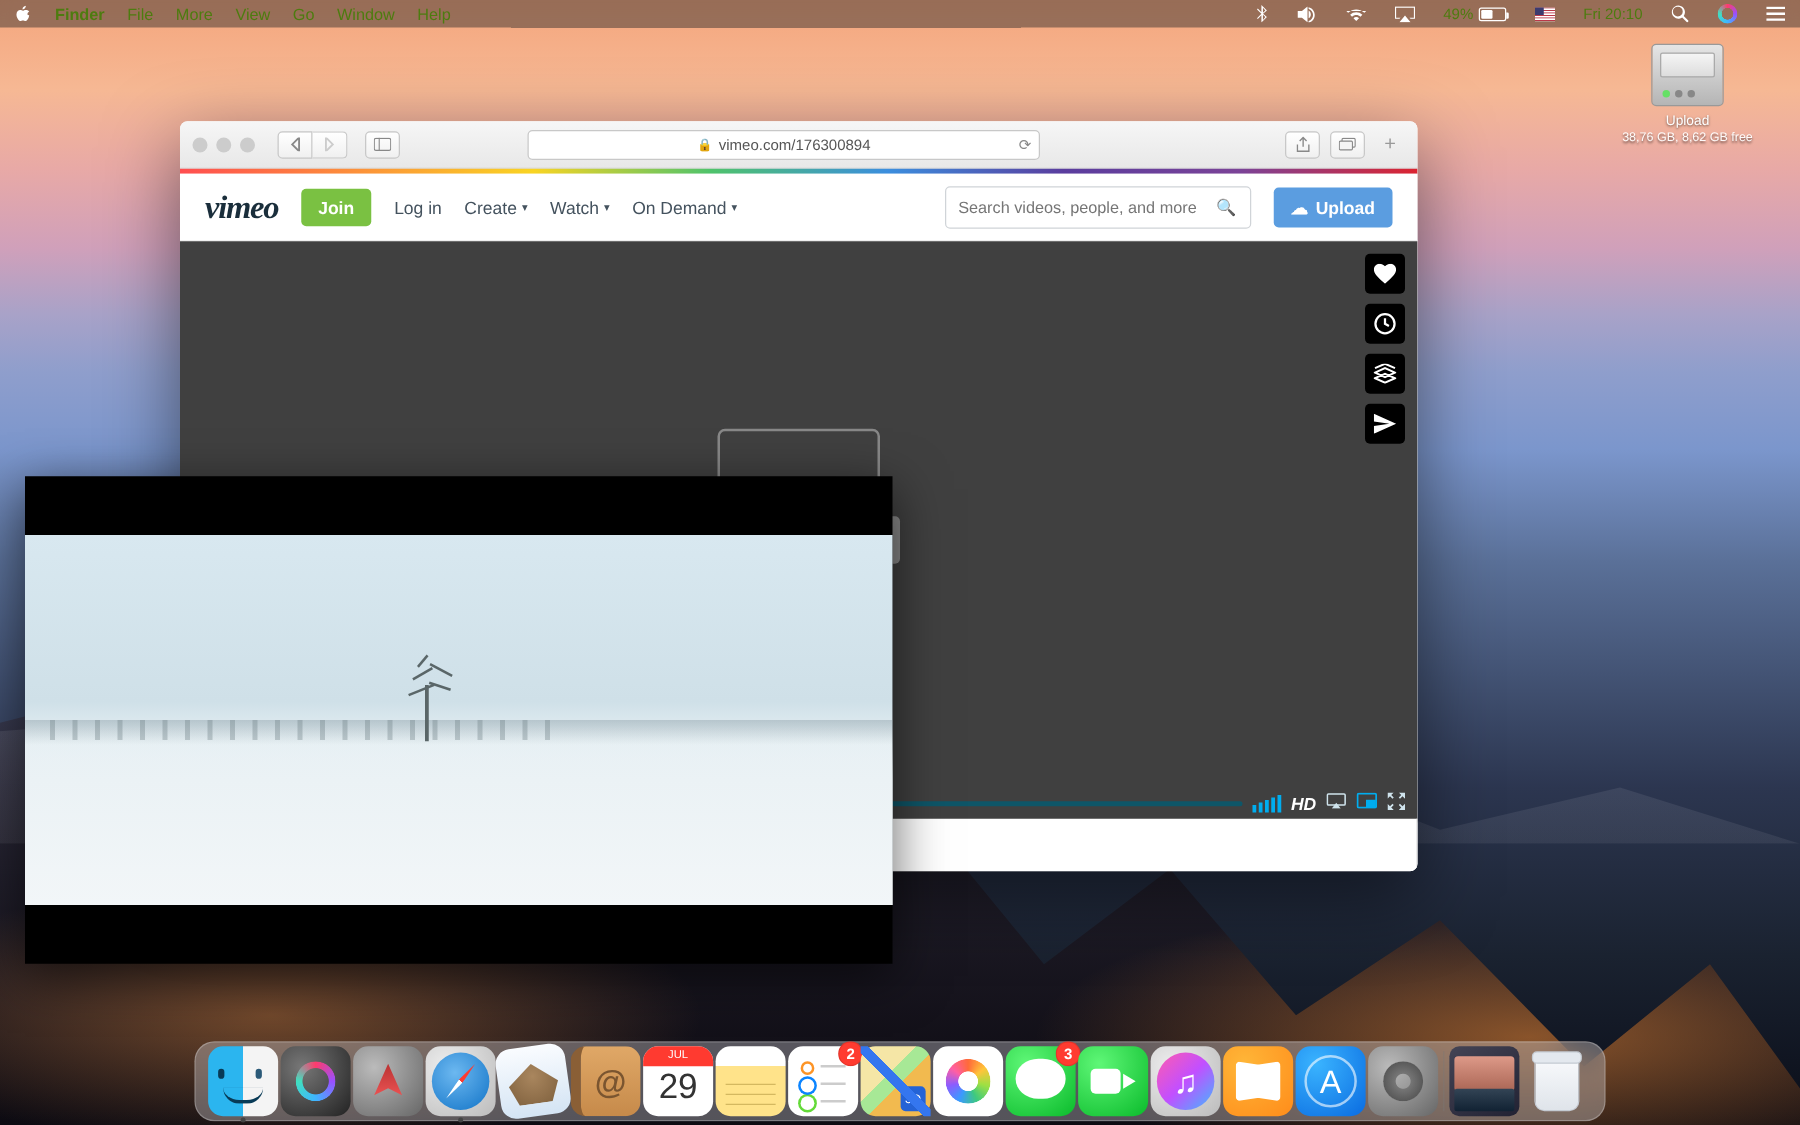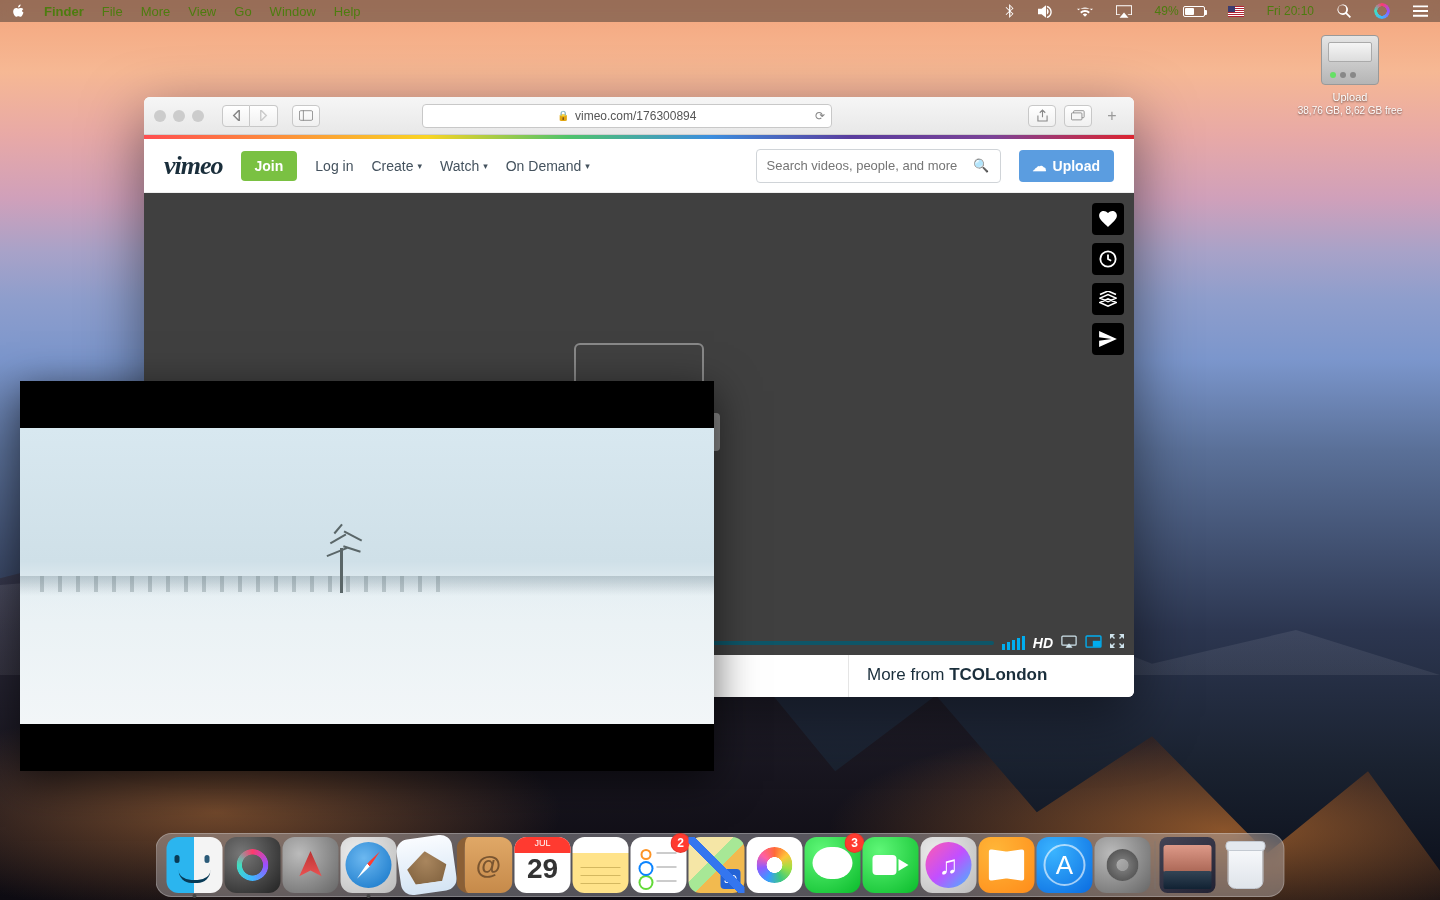--- a/index.html
+++ b/index.html
@@ -140,21 +140,21 @@
   .di-safari{background:radial-gradient(circle at 30% 30%,#eee,#bbb);}
   .di-safari::before{content:"";position:absolute;inset:5px;border-radius:50%;background:radial-gradient(circle at 40% 35%,#6cb8f0,#1173c7);}
   .di-safari::after{content:"";position:absolute;left:50%;top:50%;width:4px;height:36px;background:linear-gradient(#ff3b30 50%,#fff 50%);transform:translate(-50%,-50%) rotate(40deg);clip-path:polygon(50% 0,100% 50%,50% 100%,0 50%);}
   .di-mail{background:linear-gradient(#fafcff,#d4e4f4);transform:rotate(-8deg);}
   .di-mail::after{content:"";position:absolute;inset:8px 6px;background:radial-gradient(ellipse at 50% 40%,#a9865e,#7a5c3a);clip-path:polygon(50% 15%,95% 55%,80% 95%,20% 95%,5% 55%);}
   .di-contacts{background:linear-gradient(#e0a867,#c68a4a);border-left:8px solid #8a5f36;}
   .di-contacts::after{content:"@";position:absolute;color:#7a5530;font-size:26px;font-weight:600;}
   .di-calendar{background:#fff;}
   .di-calendar::before{content:"";position:absolute;top:0;left:0;right:0;height:16px;background:#ff3a30;border-radius:12px 12px 0 0;}
   .di-calendar .calmon{position:absolute;top:1px;left:0;right:0;text-align:center;font-size:9px;color:#fff;z-index:1;}
-  .di-calendar .calday{position:absolute;top:16px;left:0;right:0;text-align:center;font-size:28px;color:#333;font-weight:700;}
+  .di-calendar .calday{position:absolute;top:16px;left:0;right:0;text-align:center;font-size:28px;color:#333;font-weight:400;}
   .di-notes{background:linear-gradient(#fff 28%,#ffe38a 28%);}
   .di-notes::before{content:"";position:absolute;top:30px;left:8px;right:8px;height:1px;background:#d4b860;box-shadow:0 8px #d4b860,0 16px #d4b860;}
   .di-reminders{background:#fff;}
   .di-reminders::before{content:"";position:absolute;top:12px;left:10px;width:7px;height:7px;border-radius:50%;border:2px solid #fd9426;box-shadow:0 14px 0 -0px #fff, 0 14px 0 2px #0b84ff, 0 28px 0 -0px #fff, 0 28px 0 2px #63da38;}
   .di-reminders::after{content:"";position:absolute;top:15px;left:26px;right:10px;height:2px;background:#ccc;box-shadow:0 14px #ccc,0 28px #ccc;}
   .di-maps{background:linear-gradient(135deg,#f5e6a6 40%,#a7e896 40% 55%,#f2ba4f 55%);}
   .di-maps::after{content:"";position:absolute;inset:0;background:linear-gradient(45deg,transparent 45%,#3476ef 45% 55%,transparent 55%);}
   .di-maps .maps-badge{position:absolute;bottom:4px;right:4px;width:20px;height:20px;border-radius:4px;background:#2463d6;color:#fff;font-size:10px;display:flex;align-items:center;justify-content:center;}
   .di-photos{background:#fff;}
   .di-photos::after{content:"";position:absolute;inset:10px;border-radius:50%;background:conic-gradient(#ff6a3a,#ffc43a,#9ee043,#3ec97f,#3a9aff,#8c5cff,#ff5fa3,#ff6a3a);-webkit-mask:radial-gradient(circle,transparent 30%,#000 32%);mask:radial-gradient(circle,transparent 30%,#000 32%);}
@@ -373,23 +373,20 @@
             <rect x="9" y="7" width="7" height="5" fill="#00adef"></rect>
           </svg></span>
       <span class="ctrl-ico"><svg width="14" height="14" viewBox="0 0 14 14" fill="#cfe3ec">
             <path d="M0 0h5L3 2l2 2-1 1-2-2L0 5V0zm14 0v5l-2-2-2 2-1-1 2-2-2-2h5zM0 14V9l2 2 2-2 1 1-2 2 2 2H0zm14 0H9l2-2-2-2 1-1 2 2 2-2v5z"></path>
           </svg></span>
     </div>
   </div>
 
   <div class="more-from">
     <div class="left-panel"></div>
-    <div class="right-panel">
-      <span>More from </span><b>TCOLondon</b>
-    </div>
   </div>
 </div>
 
 <div class="pip-window">
   <div class="pip-video">
     <div class="horizon">
       <span></span>
         <span></span>
         <span></span>
         <span></span>

